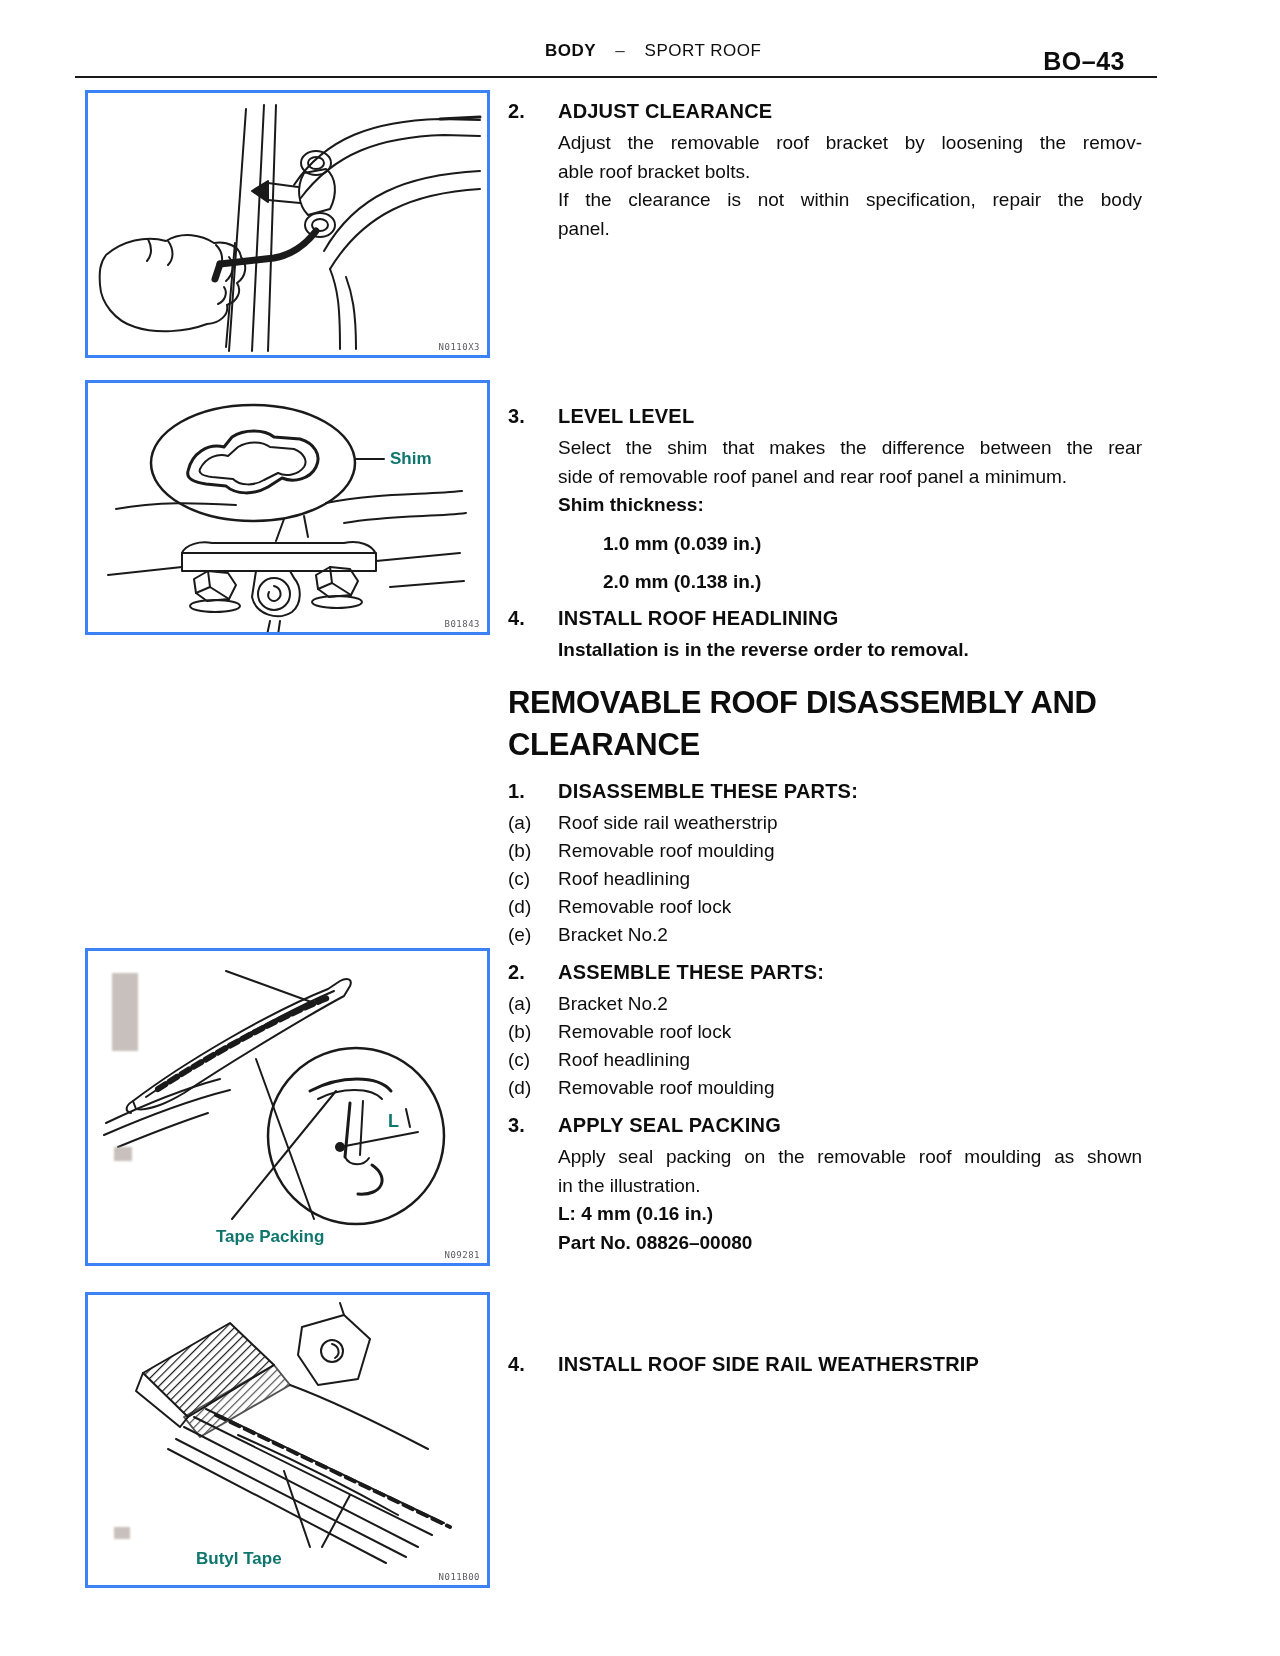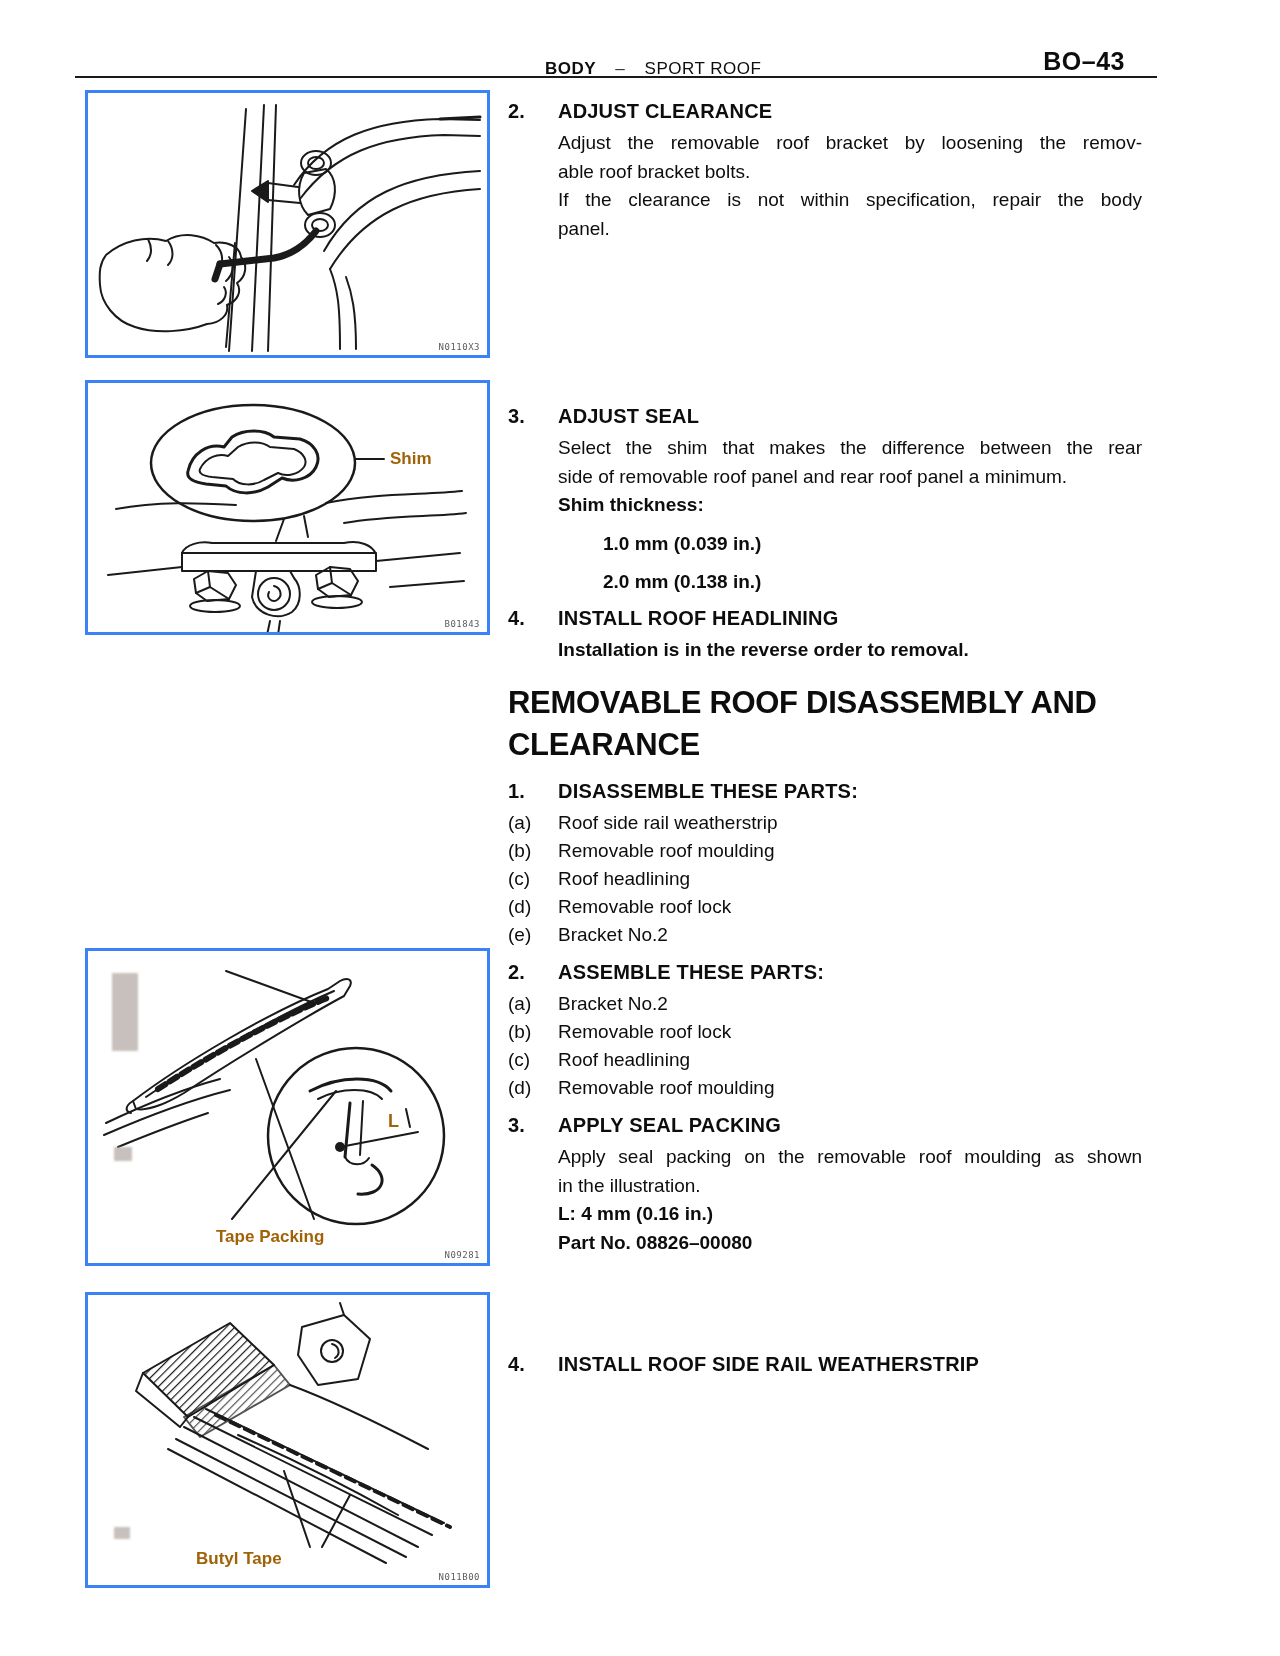--- a/index.html
+++ b/index.html
@@ -3,32 +3,32 @@
 <meta charset="utf-8">
 <style>
   html,body{margin:0;padding:0;background:#e8e8e8;}
   .page{
     position:relative;width:1280px;height:1656px;background:#ffffff;
     font-family:"Liberation Sans",sans-serif;color:#0d0d0d;overflow:hidden;
     margin:0 auto;
   }
   
   .page-num{position:absolute;top:28px;right:155px;font-size:25px;font-weight:bold;letter-spacing:.5px;margin-top:19px;}
-  .running-head{position:absolute;top:59px;left:545px;font-size:17px;letter-spacing:.5px;white-space:nowrap;}
+  .running-head{position:absolute;top:41px;left:545px;font-size:17px;letter-spacing:.5px;white-space:nowrap;}
   .running-head .bold{font-weight:bold;}
   .running-head .dash{margin:0 14px;color:#333;}
   .head-rule{position:absolute;top:76px;left:75px;width:1082px;border-top:2.5px solid #1a1a1a;}
   
   .fig{position:absolute;left:85px;width:405px;border:3px solid #3b82f6;background:#fff;box-sizing:border-box;}
   .fig svg{display:block;}
   .fig-code{
     position:absolute;right:7px;bottom:3px;font-family:"DejaVu Sans Mono",monospace;
     font-size:9px;color:#3c3c44;letter-spacing:.5px;opacity:.85;filter:blur(.3px);
   }
-  .fig-label{position:absolute;font-size:17px;font-weight:700;color:#a16207;white-space:nowrap;}
+  .fig-label{position:absolute;font-size:17px;font-weight:700;color:#0f766e;white-space:nowrap;}
   #fig1{top:90px;height:268px;}
   #fig2{top:380px;height:255px;}
   #fig3{top:948px;height:318px;}
   #fig4{top:1292px;height:296px;}
   
   .col{position:absolute;left:508px;top:96px;width:634px;}
   .sec{margin:0;}
   .sec-title{display:flex;line-height:30px;font-size:20px;font-weight:bold;letter-spacing:.2px;margin-bottom:3px;}
   .sec-title .num{width:50px;flex:none;}
   .row{display:flex;line-height:28px;font-size:19px;}
@@ -221,21 +221,21 @@
       </div>
       <div class="pline just">Adjust the removable roof bracket by loosening the remov-</div>
       <div class="pline">able roof bracket bolts.</div>
       <div class="pline just">If the clearance is not within specification, repair the body</div>
       <div class="pline">panel.</div>
     </div>
 
     <div class="sec" id="blk-adjust-level">
       <div class="sec-title">
         <span class="num">3.</span>
-        <span>ADJUST SEAL</span>
+        <span>LEVEL LEVEL</span>
       </div>
       <div class="pline just">Select the shim that makes the difference between the rear</div>
       <div class="pline">side of removable roof panel and rear roof panel a minimum.</div>
       <div class="speclabel">Shim thickness:</div>
       <div class="subval">1.0 mm (0.039 in.)</div>
       <div class="subval">2.0 mm (0.138 in.)</div>
     </div>
 
     <div class="sec" id="blk-install-headlining">
       <div class="sec-title">

